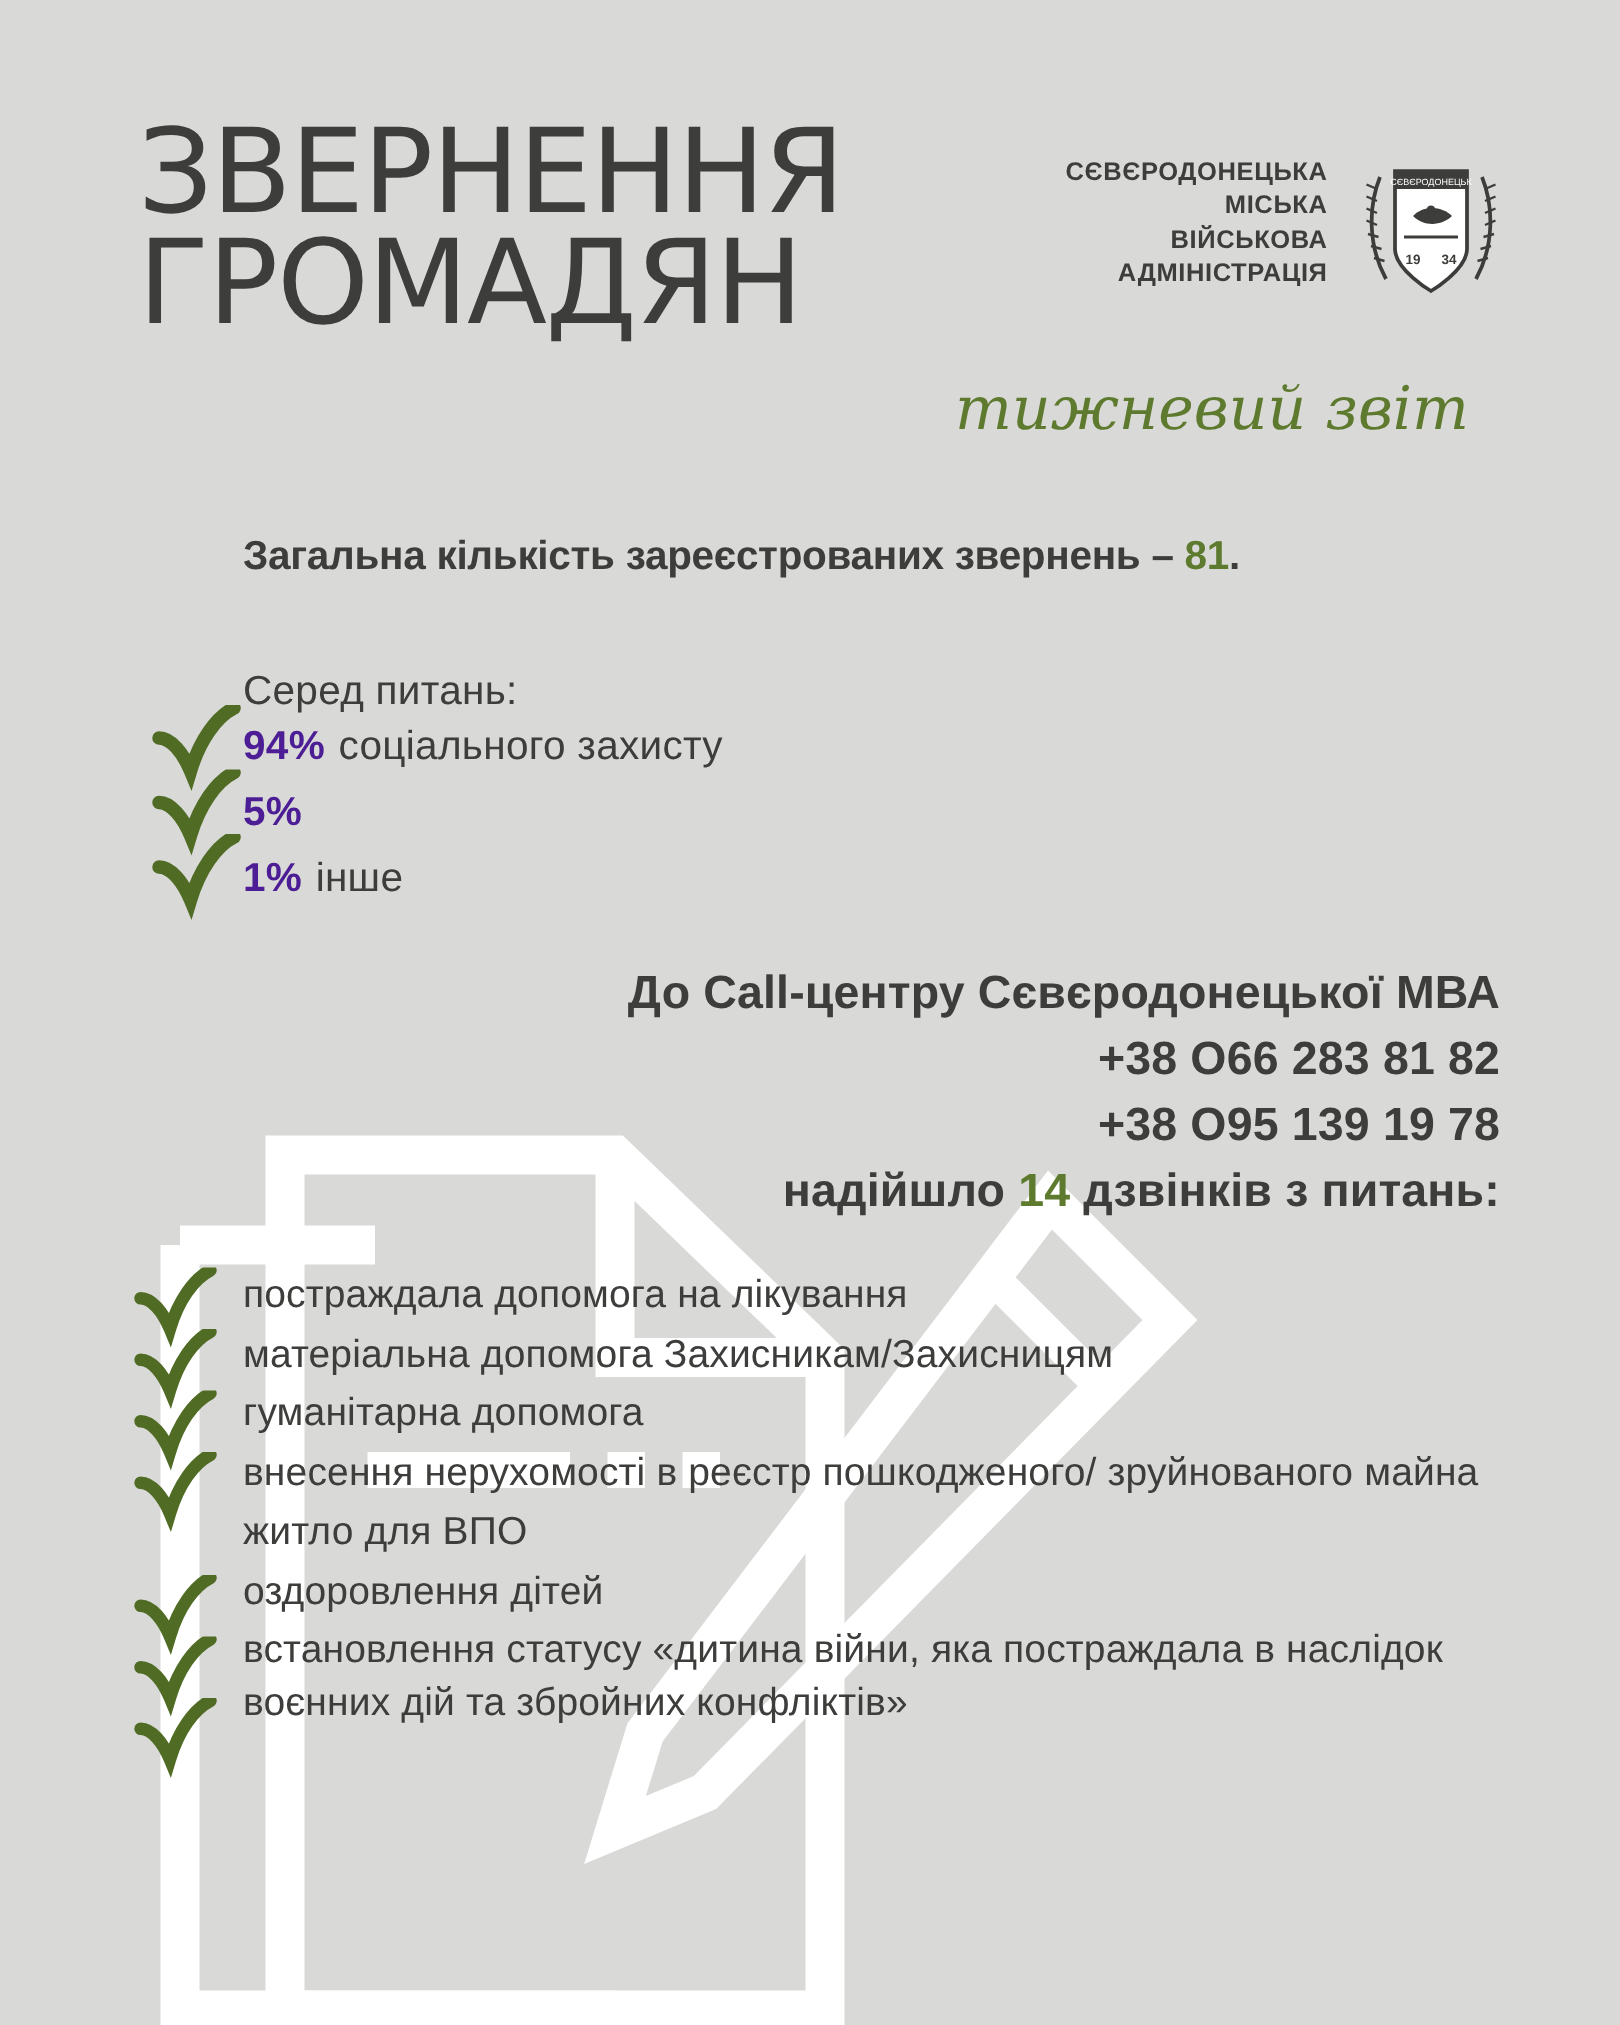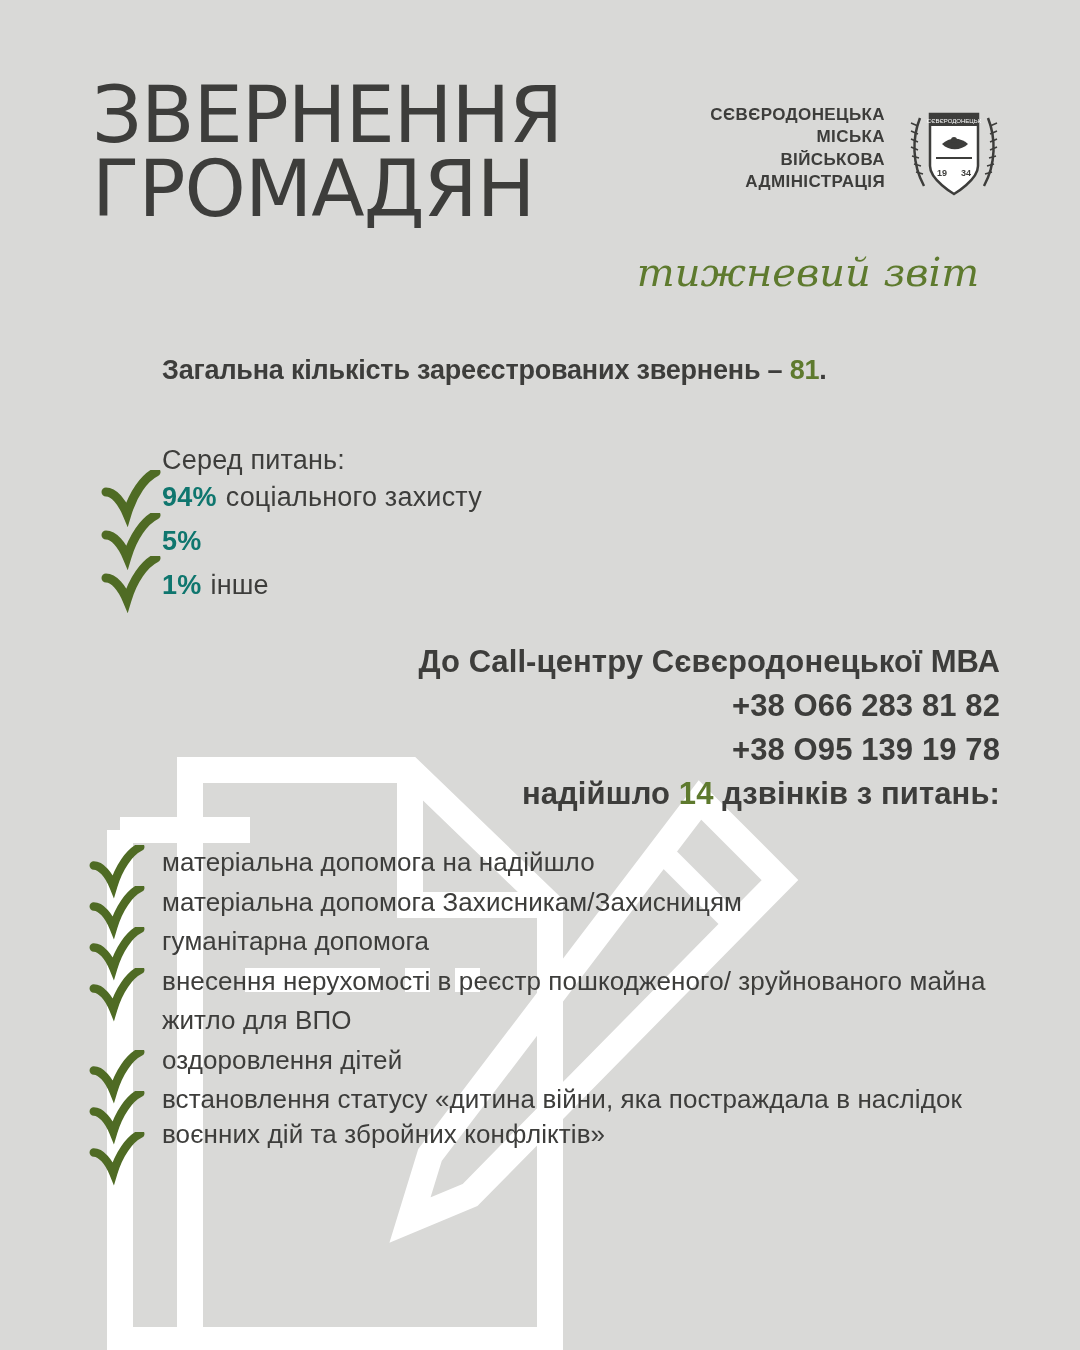--- a/index.html
+++ b/index.html
@@ -114,21 +114,21 @@
   }
   .topic-row {
     display: flex;
     align-items: baseline;
     height: 44px;
     font-size: 27px;
     color: #3d3d3b;
     letter-spacing: 0.2px;
   }
   .topic-row .pct {
-    color: #0f766e;
+    color: #4c1d95;
     font-weight: bold;
     margin-right: 9px;
   }
 
   .check {
     position: absolute;
     z-index: 3;
   }
 
   
@@ -257,21 +257,21 @@
 <div class="callcenter">
   <div>До Call-центру Сєвєродонецької МВА</div>
   <div>+38 О66 283 81 82</div>
   <div>+38 О95 139 19 78</div>
   <div>
     <span>надійшло </span><span class="green">14</span><span> дзвінків з питань:</span>
   </div>
 </div>
 
 <div class="bottom-list">
-  <div class="bottom-item">матеріальна допомога на надійшло</div>
+  <div class="bottom-item">постраждала допомога на лікування</div>
   <div class="bottom-item">матеріальна допомога Захисникам/Захисницям</div>
   <div class="bottom-item">гуманітарна допомога</div>
   <div class="bottom-item">внесення нерухомості в реєстр пошкодженого/ зруйнованого майна</div>
   <div class="bottom-item">житло для ВПО</div>
   <div class="bottom-item">оздоровлення дітей</div>
   <div class="bottom-item">встановлення статусу «дитина війни, яка постраждала в наслідок воєнних дій та збройних конфліктів»</div>
 </div>
 
 <svg class="check chk-bottom" style="top:845px" width="58" height="54" viewBox="0 0 62 58">
   <path d="M6 22 C14 22 22 32 27 44 C33 24 44 8 56 2" stroke="#4f6b24" stroke-width="9" fill="none" stroke-linecap="round"></path>

